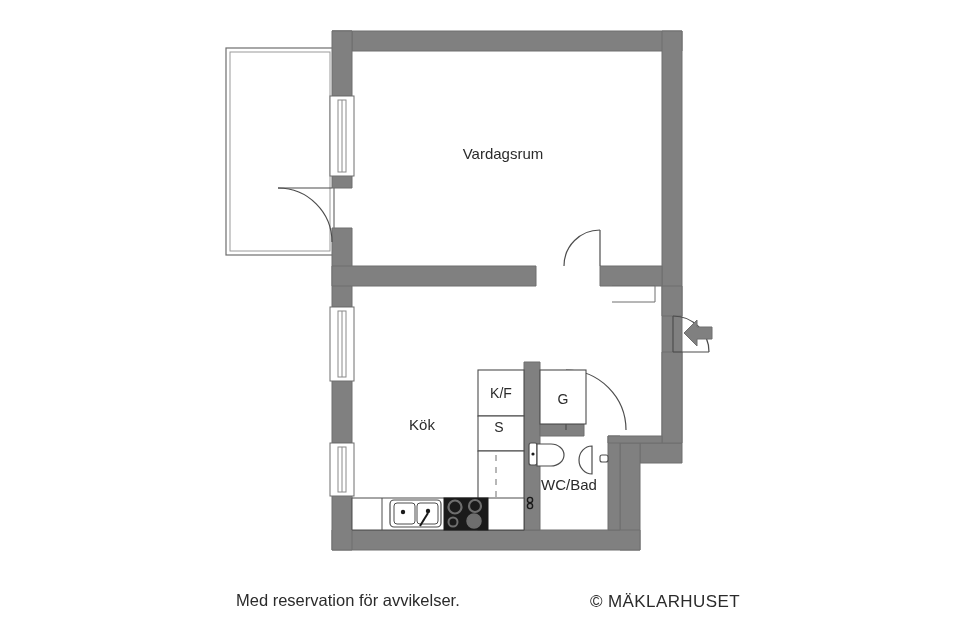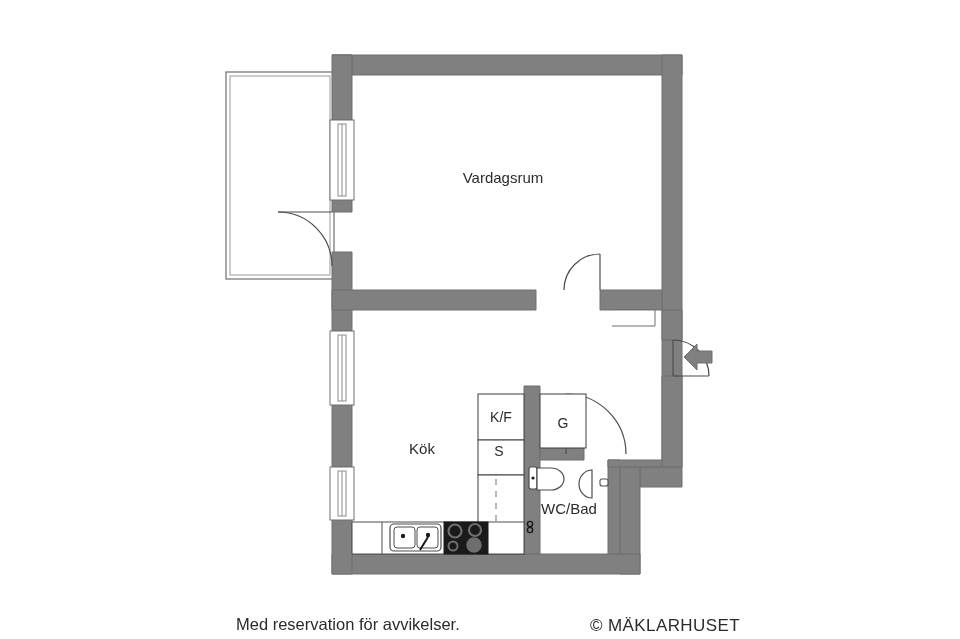--- a/index.html
+++ b/index.html
@@ -13,21 +13,20 @@
     font-family: "Liberation Sans", sans-serif;
     color: #2b2b2b;
     overflow: hidden;
     position: relative;
   }
   #plan-root {
     position: absolute;
     left: 0; top: 0;
     width: 960px;
     height: 595px;
-    margin-top: 24px;
   }
   svg#floorplan {
     display: block;
     width: 960px;
     height: 639px;
   }
   .room-label {
     font-family: "Liberation Sans", sans-serif;
     font-size: 15px;
     fill: #2b2b2b;

